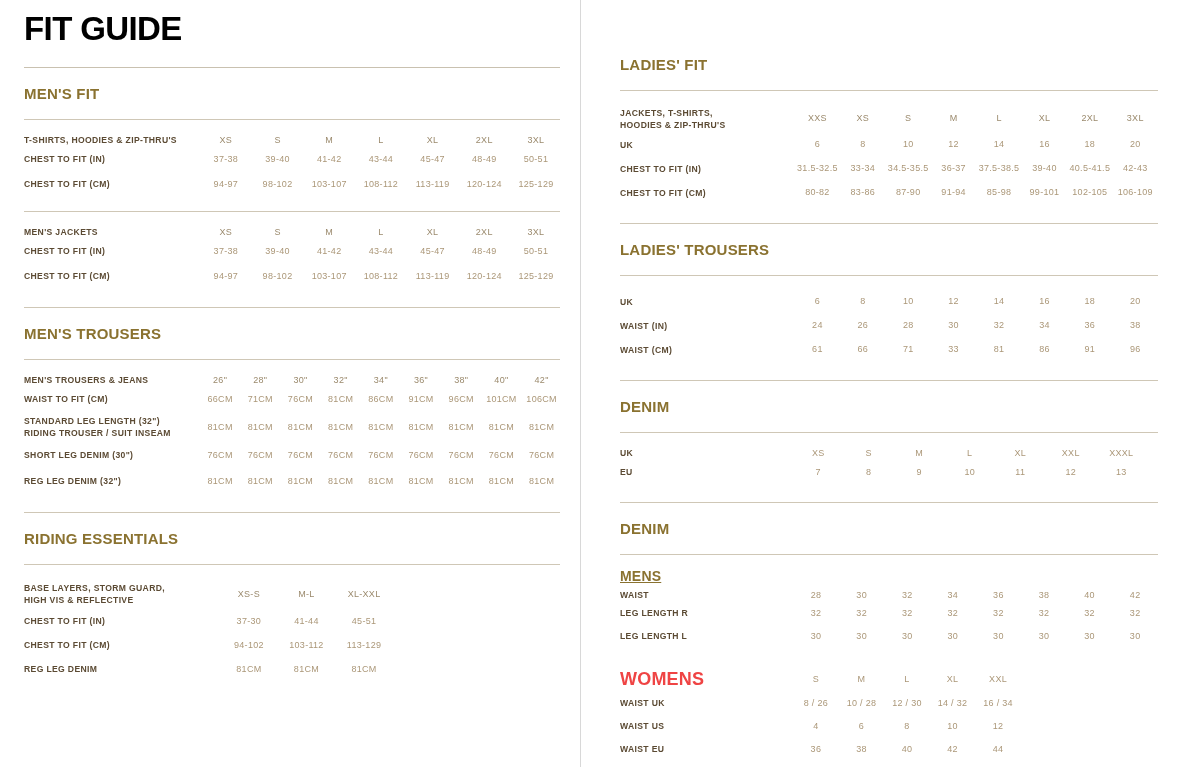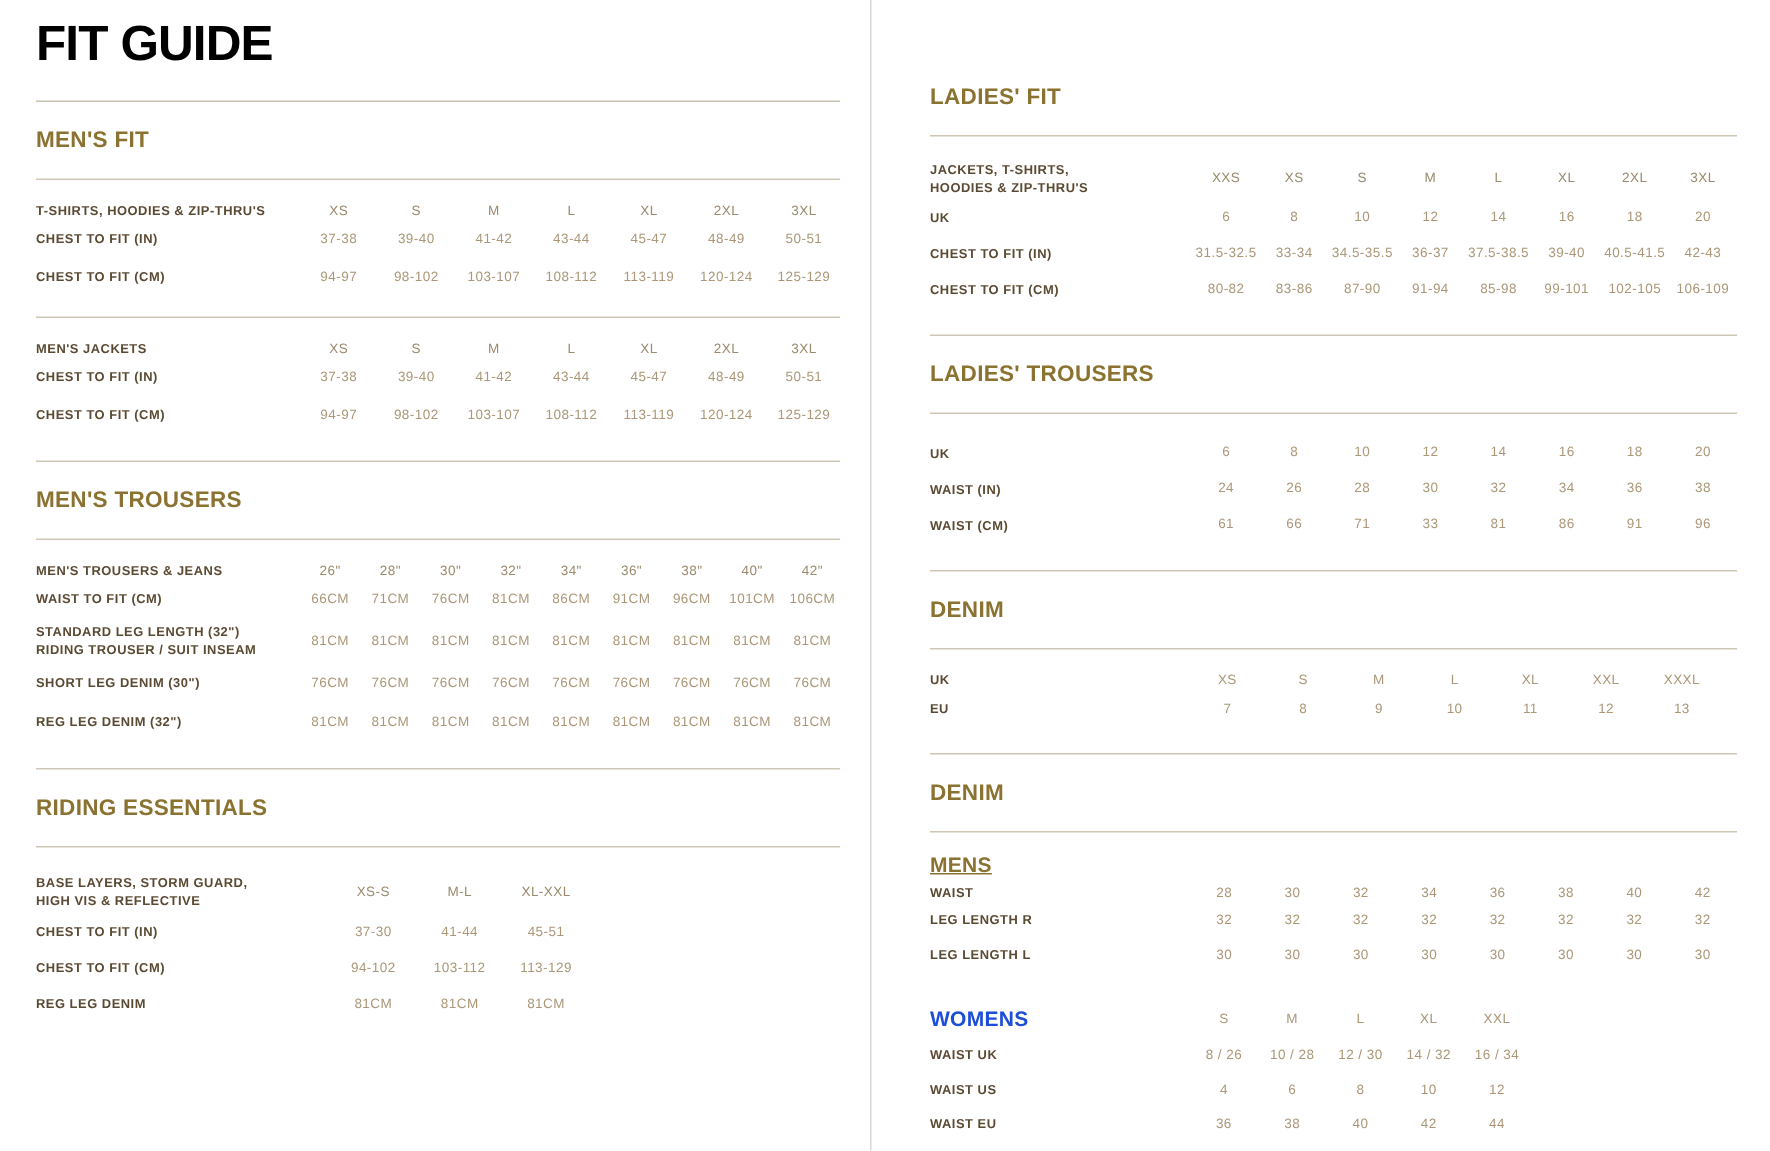--- a/index.html
+++ b/index.html
@@ -98,23 +98,23 @@
   }
   .hdrrow .val { color: #9b8a6d; }
 
   .spacer-xs { height: 6px; }
   .spacer-m  { height: 14px; }
   .spacer-l  { height: 18px; }
   .spacer-xl { height: 22px; }
 
   
   .inline-sec {
-    font-size: 14px;
+    font-size: 18px;
     font-weight: bold;
-    color: #1d4ed8;
+    color: #ef4444;
     letter-spacing: 0.2px;
   }
 </style>
 </head>
 <body>
 
 <div class="page">
 
   <div class="col-divider"></div>
 

